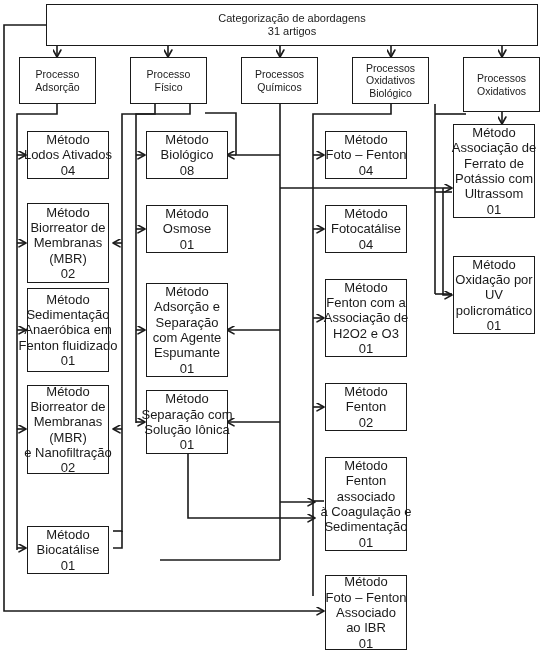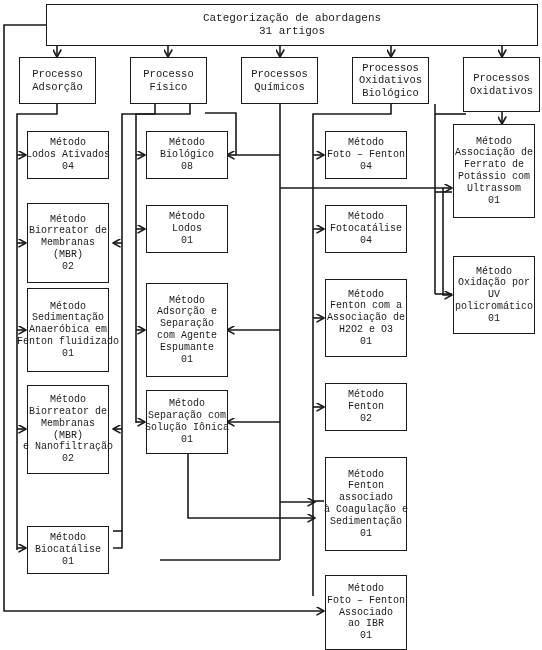--- a/index.html
+++ b/index.html
@@ -1,26 +1,26 @@
 <!DOCTYPE html>
 <html><head>
 <meta charset="utf-8">
 <style>
   html,body{margin:0;padding:0;background:#ffffff;}
   body{font-family:"Liberation Sans", sans-serif;}
-  #canvas{position:relative;width:542px;height:650px;background:#ffffff;overflow:hidden;font-family:Liberation Mono, monospace;}
+  #canvas{position:relative;width:542px;height:650px;background:#ffffff;overflow:hidden;}
   #wires{position:absolute;left:0;top:0;width:542px;height:650px;}
   .node{position:absolute;box-sizing:border-box;border:1.6px solid #1a1a1a;background:#ffffff;
         display:flex;align-items:center;justify-content:center;text-align:center;
         color:#1a1a1a;line-height:1.18;}
   .node .lines{display:block;padding:0 3px;}
   .node .ln{display:block;white-space:nowrap;}
   .root{font-size:11px;}
   .cat{font-size:10.5px;}
-  .meth{font-size:10px;}
+  .meth{font-size:13px;}
 </style>
 </head>
 <body>
 
 <div id="canvas">
 
   <svg id="wires" viewBox="0 0 542 650" xmlns="http://www.w3.org/2000/svg">
     <defs>
       <marker id="ar" markerWidth="9" markerHeight="9" refX="8" refY="4.5" orient="auto" markerUnits="userSpaceOnUse">
         <path d="M1,0.6 L8,4.5 L1,8.4" fill="none" stroke="#1a1a1a" stroke-width="1.6" stroke-linecap="round" stroke-linejoin="round"></path>
@@ -169,21 +169,21 @@
   <div class="node meth" style="left:146px;top:131px;width:82px;height:48px;">
     <span class="lines">
       <span class="ln">Método</span>
       <span class="ln">Biológico</span>
       <span class="ln">08</span>
     </span>
   </div>
   <div class="node meth" style="left:146px;top:205px;width:82px;height:48px;">
     <span class="lines">
       <span class="ln">Método</span>
-      <span class="ln">Lodos</span>
+      <span class="ln">Osmose</span>
       <span class="ln">01</span>
     </span>
   </div>
   <div class="node meth" style="left:146px;top:283px;width:82px;height:94px;">
     <span class="lines">
       <span class="ln">Método</span>
       <span class="ln">Adsorção e</span>
       <span class="ln">Separação</span>
       <span class="ln">com Agente</span>
       <span class="ln">Espumante</span>

